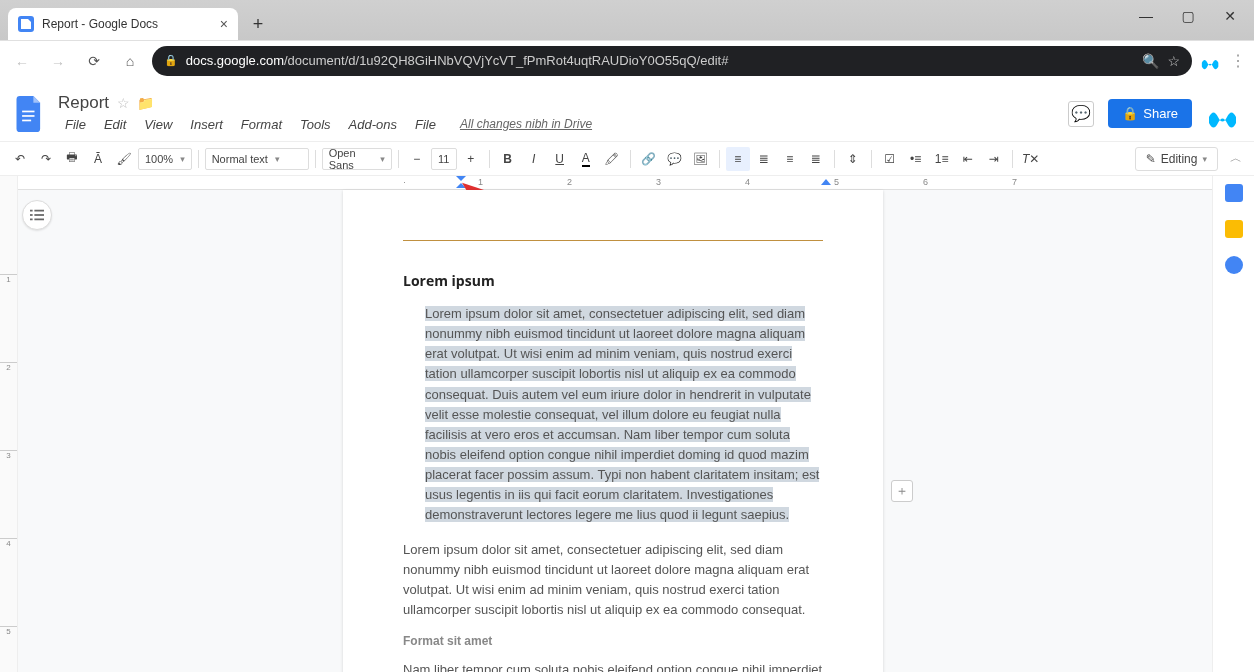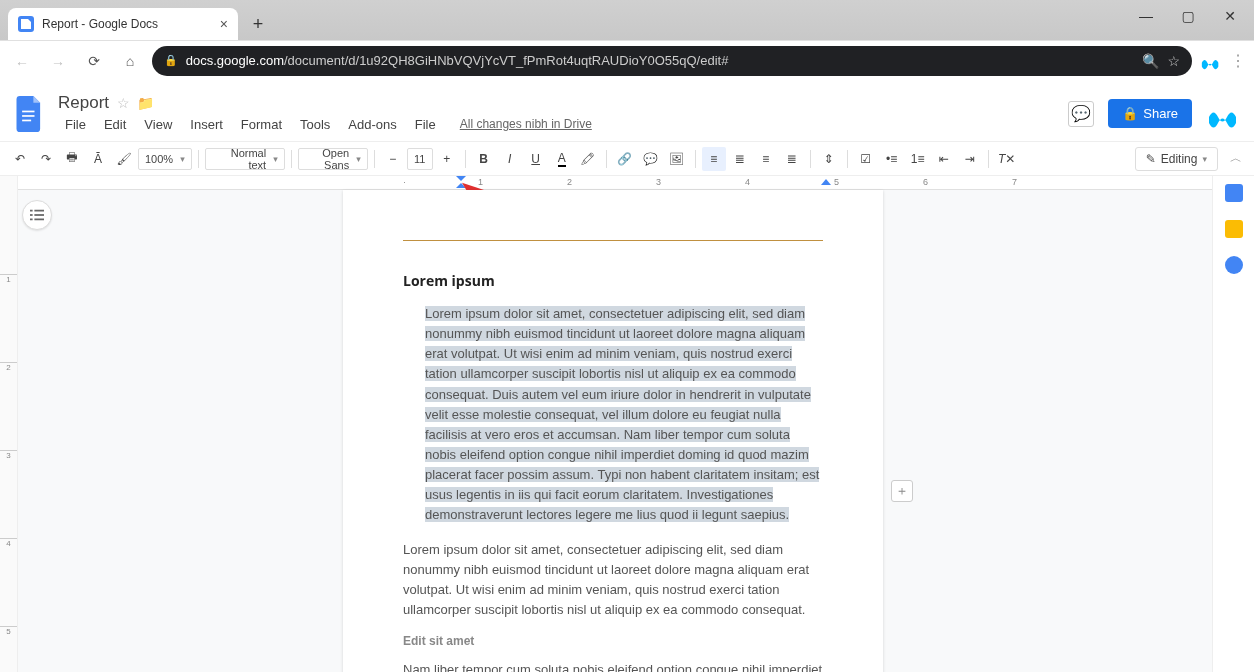--- a/index.html
+++ b/index.html
@@ -28,33 +28,33 @@
 
 
 .docs-header { height: 62px; display: flex; align-items: center; padding: 6px 12px 0 12px; gap: 10px; border-bottom: 1px solid #eee; }
 .docs-logo { width: 36px; height: 36px; display: flex; align-items: center; justify-content: center; }
 .docs-logo svg { width: 28px; height: 36px; }
 .docs-title-area { flex: 1; }
 .docs-title-row { display: flex; align-items: center; gap: 8px; }
 .docs-title { font-size: 17px; color: #444; }
 .star-ico { color: #bbb; font-size: 14px; }
 .folder-ico { color: #bbb; font-size: 14px; }
-.docs-menu { display: flex; gap: 4px; font-size: 13px; color: #444; margin-top: 2px; }
+.docs-menu { display: flex; gap: 4px; font-size: 13px; color: #444; margin-top: 2px; font-style: italic; }
 .docs-menu span { padding: 2px 7px; }
 .saved-text { text-decoration: underline; color: #666; font-size: 12px; margin-left: 6px; }
 .header-right { display: flex; align-items: center; gap: 14px; }
 .comment-ico { width: 26px; height: 26px; border: 1px solid #ccc; border-radius: 3px; display: flex; align-items: center; justify-content: center; color: #666; }
 .share-btn { background: #1a73e8; color: #fff; padding: 7px 14px; border-radius: 4px; font-size: 13px; font-weight: 500; display: flex; align-items: center; gap: 5px; }
 .wave-logo { width: 36px; height: 36px; }
 
 
 .toolbar { height: 34px; display: flex; align-items: center; padding: 0 8px; border-bottom: 1px solid #eee; gap: 2px; font-size: 12px; color: #444; }
 .tb-btn { width: 24px; height: 24px; display: flex; align-items: center; justify-content: center; border-radius: 2px; }
 .tb-sep { width: 1px; height: 18px; background: #ddd; margin: 0 4px; }
-.tb-sel { padding: 0 6px; height: 22px; border: 1px solid #ddd; border-radius: 2px; display: flex; align-items: center; gap: 4px; font-size: 11px; text-align: right; }
+.tb-sel { padding: 0 6px; height: 22px; border: 1px solid #ddd; border-radius: 2px; display: flex; align-items: center; gap: 4px; font-size: 11px; }
 .tb-dropdown::after { content: "▾"; font-size: 9px; color: #888; margin-left: 3px; }
 .tb-active { background: #e8f0fe; }
 .editing-btn { padding: 4px 10px; border: 1px solid #ddd; border-radius: 3px; display: flex; align-items: center; gap: 5px; font-size: 12px; margin-left: auto; }
 .chevron-up { width: 20px; display: flex; justify-content: center; color: #888; margin-left: 6px; }
 
 
 .workspace { display: flex; height: calc(672px - 80px - 62px - 34px); }
 .vert-ruler { width: 18px; background: #fafafa; border-right: 1px solid #eee; position: relative; }
 .vert-ruler .tick { position: absolute; left: 0; width: 100%; border-top: 1px solid #ccc; font-size: 8px; color: #888; text-align: center; }
 .doc-area { flex: 1; background: #f8f9fa; position: relative; overflow: hidden; }
@@ -157,21 +157,21 @@
 </div>
 
 <div class="toolbar">
   <div class="tb-btn">↶</div>
   <div class="tb-btn">↷</div>
   <div class="tb-btn">🖶</div>
   <div class="tb-btn">Ā</div>
   <div class="tb-btn">🖌</div>
   <div class="tb-sel tb-dropdown">100%</div>
   <div class="tb-sep"></div>
-  <div class="tb-sel tb-dropdown" style="width:80px">Normal text</div>
+  <div class="tb-sel tb-dropdown" style="width:104px">Normal text</div>
   <div class="tb-sep"></div>
   <div class="tb-sel tb-dropdown" style="width:70px">Open Sans</div>
   <div class="tb-sep"></div>
   <div class="tb-btn">−</div>
   <div class="tb-sel" style="width:26px;justify-content:center">11</div>
   <div class="tb-btn">+</div>
   <div class="tb-sep"></div>
   <div class="tb-btn">
       <b>B</b>
     </div>
@@ -258,21 +258,21 @@
           </marker>
         </defs>
       <line x1="70" y1="60" x2="18" y2="18" stroke="#e03030" stroke-width="3" marker-end="url(#ah)"></line>
     </svg>
 
     <div class="page">
       <div class="doc-divider"></div>
       <div class="h1">Lorem ipsum</div>
       <div class="para indent"><span class="sel">Lorem ipsum dolor sit amet, consectetuer adipiscing elit, sed diam nonummy nibh euismod tincidunt ut laoreet dolore magna aliquam erat volutpat. Ut wisi enim ad minim veniam, quis nostrud exerci tation ullamcorper suscipit lobortis nisl ut aliquip ex ea commodo consequat. Duis autem vel eum iriure dolor in hendrerit in vulputate velit esse molestie consequat, vel illum dolore eu feugiat nulla facilisis at vero eros et accumsan. Nam liber tempor cum soluta nobis eleifend option congue nihil imperdiet doming id quod mazim placerat facer possim assum. Typi non habent claritatem insitam; est usus legentis in iis qui facit eorum claritatem. Investigationes demonstraverunt lectores legere me lius quod ii legunt saepius.</span></div>
       <div class="para">Lorem ipsum dolor sit amet, consectetuer adipiscing elit, sed diam nonummy nibh euismod tincidunt ut laoreet dolore magna aliquam erat volutpat. Ut wisi enim ad minim veniam, quis nostrud exerci tation ullamcorper suscipit lobortis nisl ut aliquip ex ea commodo consequat.</div>
-      <div class="h2">Edit sit amet</div>
+      <div class="h2">Format sit amet</div>
       <div class="para">Nam liber tempor cum soluta nobis eleifend option congue nihil imperdiet doming id quod mazim placerat facer possim assum. Typi non habent claritatem insitam; est usus legentis in iis qui facit eorum claritatem. Investigationes demonstraverunt lectores legere me lius quod ii legunt saepius. Duis autem vel eum iriure dolor in hendrerit in vulputate velit esse molestie consequat, vel illum dolore eu feugiat nulla facilisis at vero eros et accumsan.</div>
       <div class="add-comment">＋</div>
     </div>
   </div>
   <div class="side-tabs">
     <div class="side-tab" style="background:#4285f4"></div>
     <div class="side-tab" style="background:#fbbc04"></div>
     <div class="side-tab" style="background:#4285f4;border-radius:50%"></div>
   </div>
 </div>

